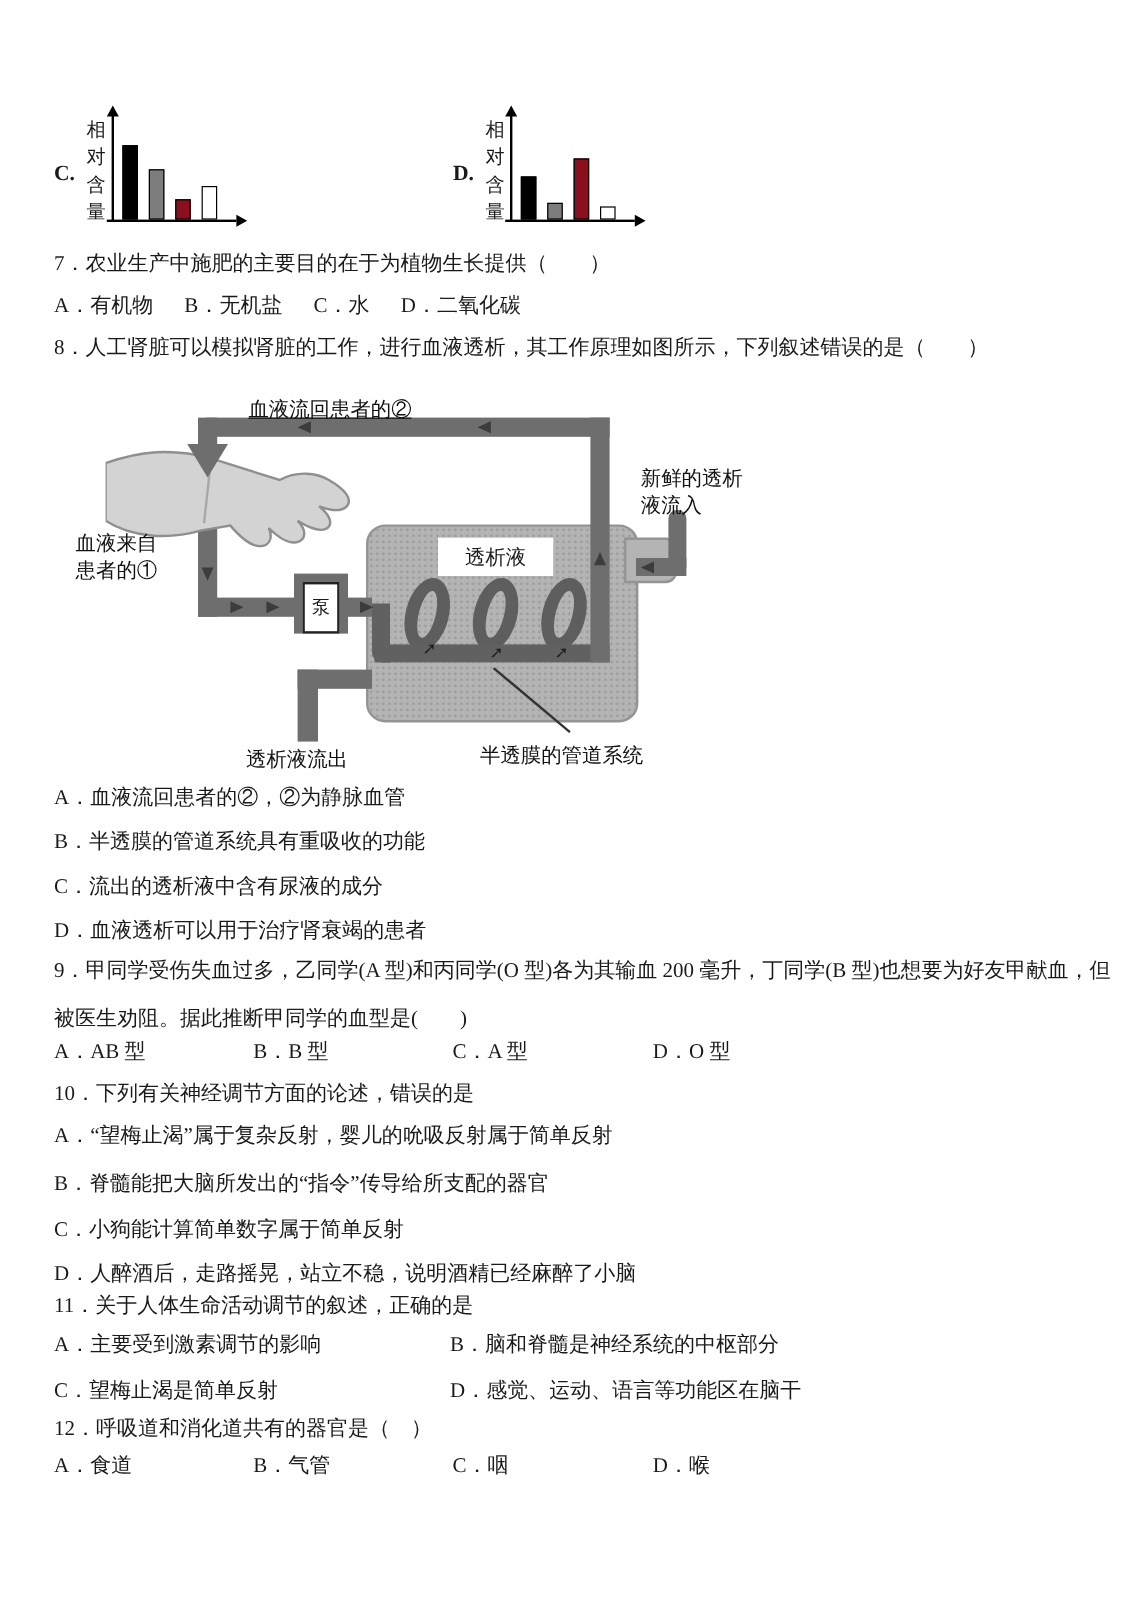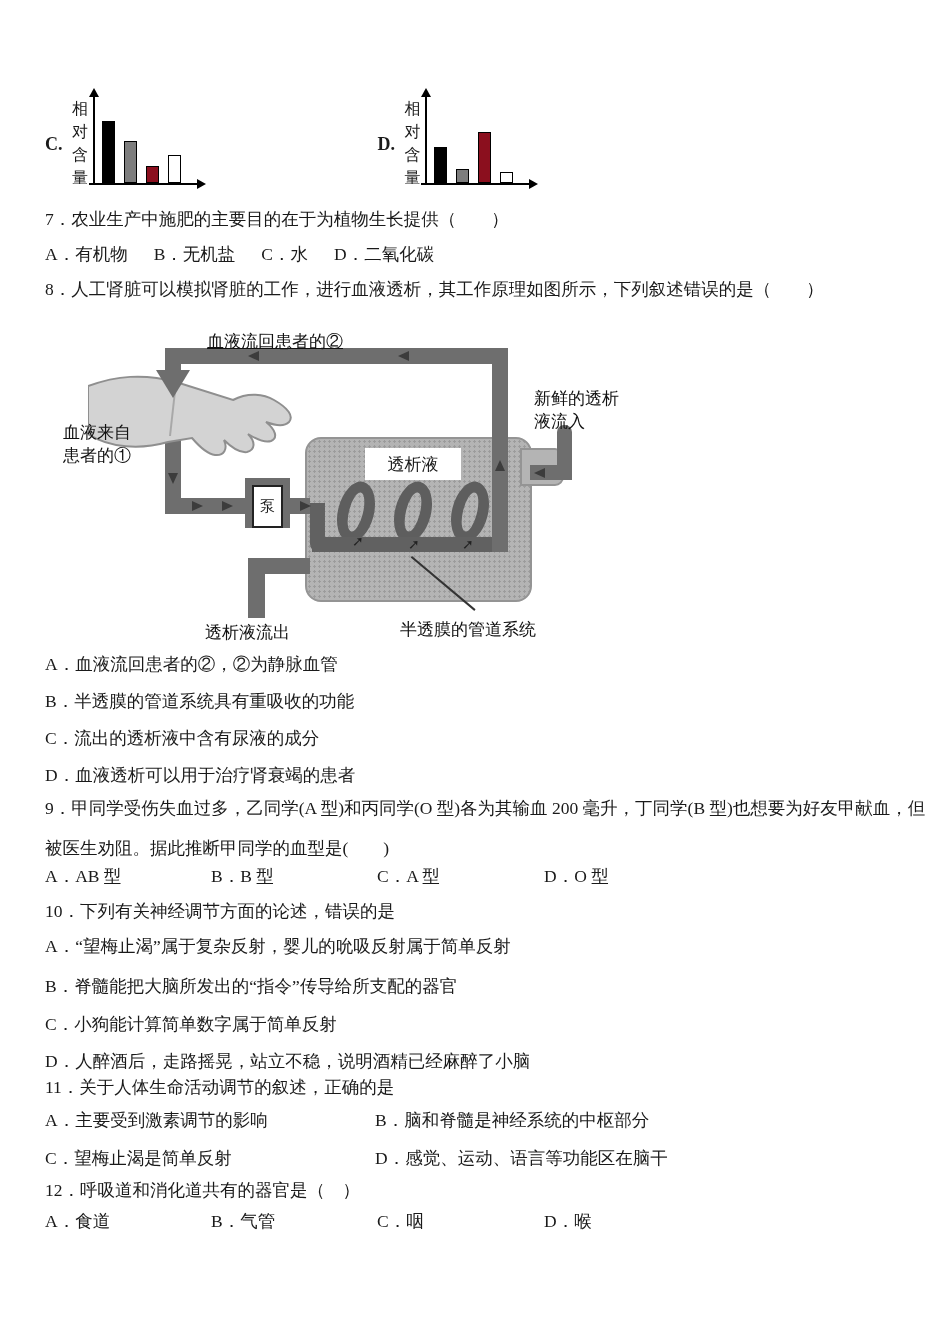--- a/index.html
+++ b/index.html
@@ -171,21 +171,21 @@
     <path d="M88,12 L82,66" stroke="#a8a8a8" stroke-width="2" fill="none"></path>
   </svg>
 
   <div class="whitebox">
     <span>透析液</span>
   </div>
 
   <div class="pointer"></div>
 
   <div class="dlabel" style="left:147px; top:5px;text-decoration:underline;">血液流回患者的②</div>
-  <div class="dlabel" style="left:3px; top:96px;">
+  <div class="dlabel" style="left:3px; top:116px;">
     <div>血液来自</div>
     <div>患者的①</div>
   </div>
   <div class="dlabel" style="left:474px; top:62px;">
     <div>新鲜的透析</div>
     <div>液流入</div>
   </div>
   <div class="dlabel" style="left:145px; top:296px;">透析液流出</div>
   <div class="dlabel" style="left:340px; top:293px;">半透膜的管道系统</div>
 </div>

